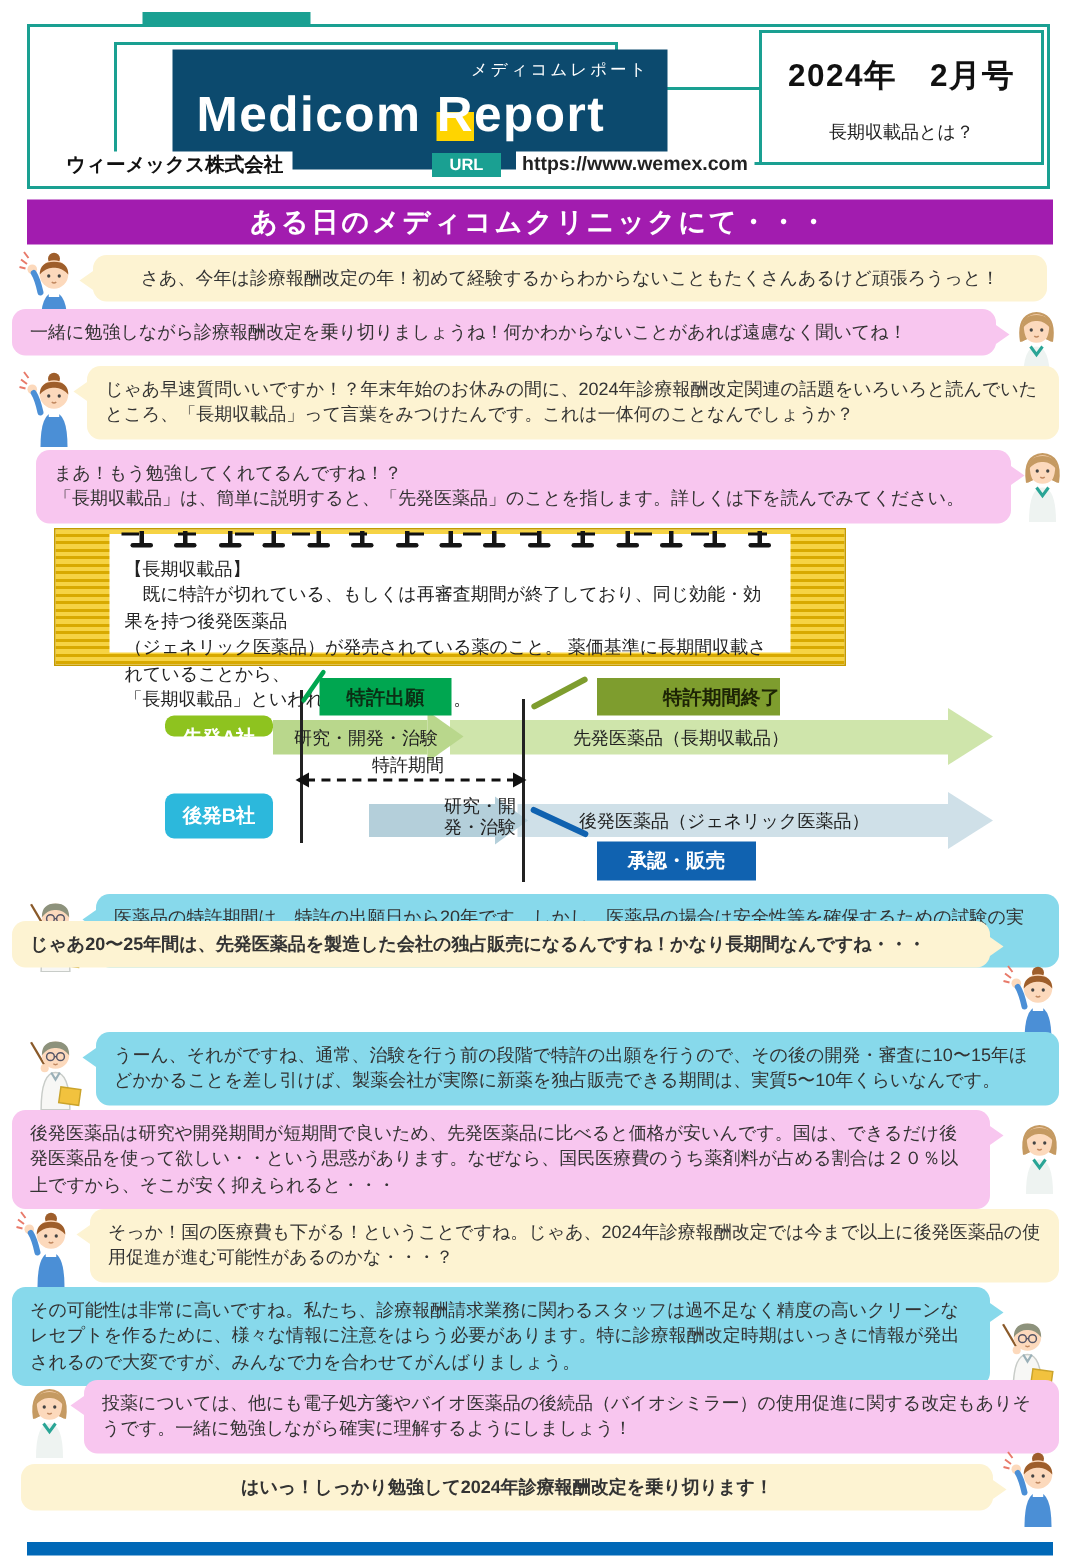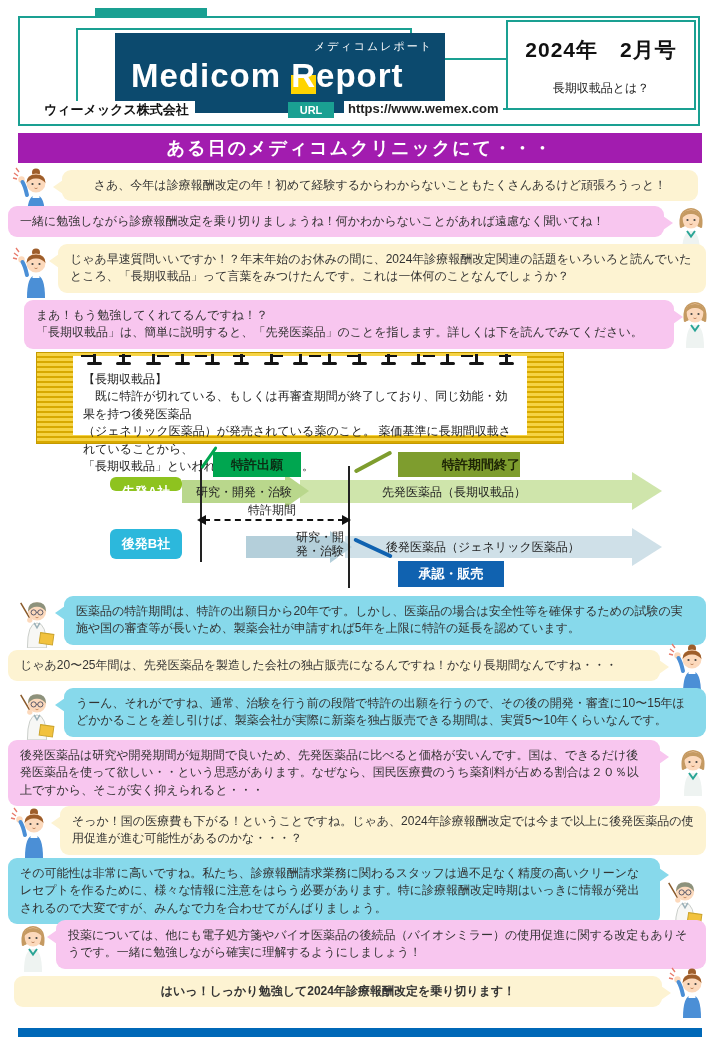--- a/index.html
+++ b/index.html
@@ -217,21 +217,21 @@
         <circle cx="27.5" cy="17" r="2.7" fill="none" stroke="#556" stroke-width="1"></circle>
         <path d="M23.2 17 h1.6" stroke="#556" stroke-width="1"></path>
         <path d="M22.5 22 Q24 23.2 25.5 22" stroke="#c08860" stroke-width="1" fill="none"></path>
         <path d="M14 54 Q14 28 24 28 Q34 28 34 54 Z" fill="#f7f7f5" stroke="#c8ccc8" stroke-width="1"></path>
         <path d="M21 28 L24 33 L27 28" stroke="#9ab0b8" stroke-width="1.5" fill="none"></path>
         <circle cx="16.5" cy="25" r="2.8" fill="#fcd9bc"></circle>
         <rect x="27" y="39" width="14" height="11" fill="#f2c23e" stroke="#caa32a" transform="rotate(8 34 44)"></rect>
       </svg></span>
   <div class="bubble cyan tail-l" style="left:64px;top:596px;width:642px;">医薬品の特許期間は、特許の出願日から20年です。しかし、医薬品の場合は安全性等を確保するための試験の実施や国の審査等が長いため、製薬会社が申請すれば5年を上限に特許の延長を認めています。</div>
 
-  <div class="bubble cream tail-r" style="left:8px;top:650px;width:652px;">じゃあ20〜25年間は、先発医薬品を製造した会社の独占販売になるんですね！かなり長期間なんですね・・・</div>
+  <div class="bubble cream tail-r" style="left:8px;top:614px;width:652px;font-weight:bold;">じゃあ20〜25年間は、先発医薬品を製造した会社の独占販売になるんですね！かなり長期間なんですね・・・</div>
   <span class="avatar" style="left:666px;top:642px;"><svg viewBox="0 0 46 52">
         <path d="M4 7 L8 10 M3 12 L7 13 M6 2 L9 6" stroke="#e87a6a" stroke-width="1.3" fill="none"></path>
         <circle cx="26" cy="6.5" r="4" fill="#9e5e2b"></circle>
         <circle cx="26" cy="17" r="9.5" fill="#fcd9bc"></circle>
         <path d="M16.5 17 Q16.5 8.5 26 8.5 Q35.5 8.5 35.5 17 Q31 12 26 12.5 Q21 12 16.5 17 Z" fill="#9e5e2b"></path>
         <circle cx="22.5" cy="18" r="1.1" fill="#444"></circle>
         <circle cx="29.5" cy="18" r="1.1" fill="#444"></circle>
         <path d="M24.5 22 Q26 23.3 27.5 22" stroke="#c08860" stroke-width="1" fill="none"></path>
         <path d="M17 52 Q17 29 26 29 Q35 29 35 52 Z" fill="#4b8fd6"></path>
         <rect x="22.5" y="27.5" width="7" height="4.5" fill="#fff"></rect>

